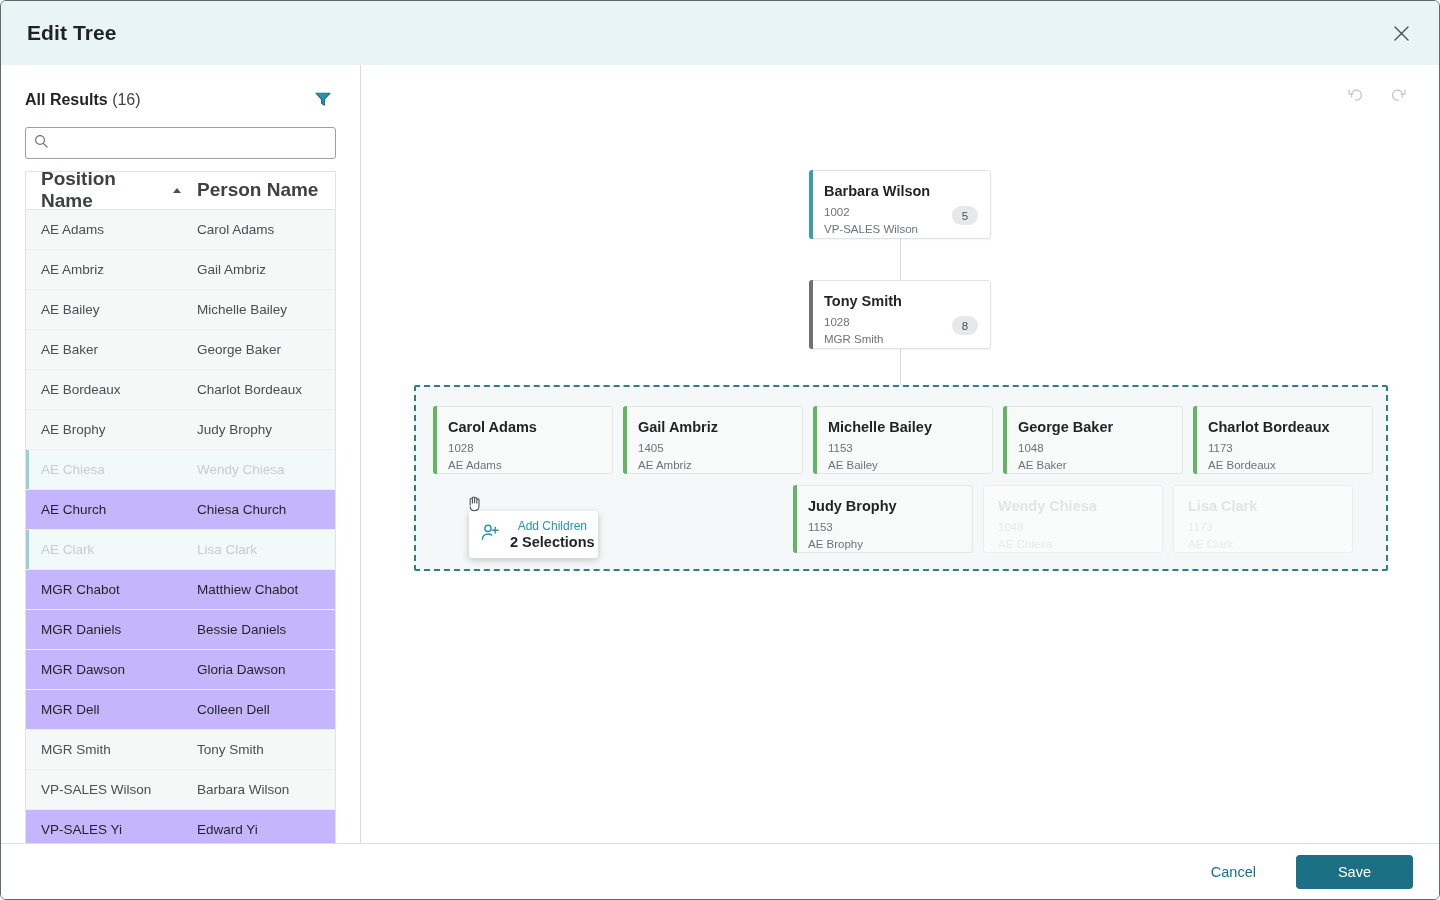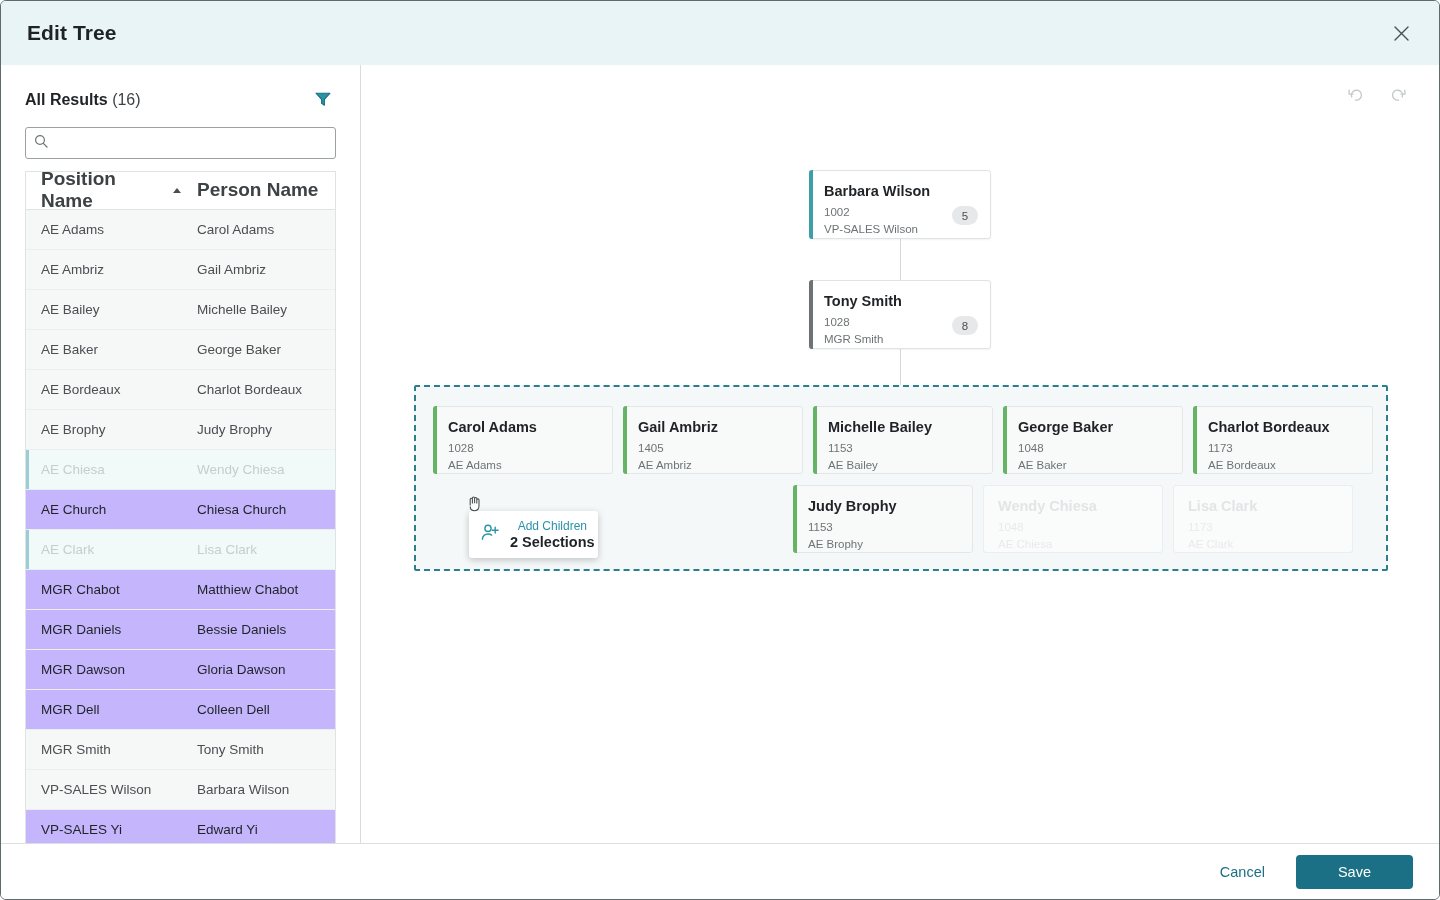--- a/index.html
+++ b/index.html
@@ -297,21 +297,21 @@
   }
 
   
   .modal-footer {
     flex: 0 0 56px;
     height: 56px;
     border-top: 1px solid #dcdfe0;
     display: flex;
     align-items: center;
     justify-content: flex-end;
-    gap: 17px;
+    gap: 26px;
     padding-right: 26px;
     background: #fff;
   }
   .btn-cancel {
     background: none; border: none; cursor: pointer;
     font-size: 14.5px;
     color: #1b7085;
     font-weight: 500;
     font-family: "Liberation Sans", sans-serif;
     padding: 8px 14px;

